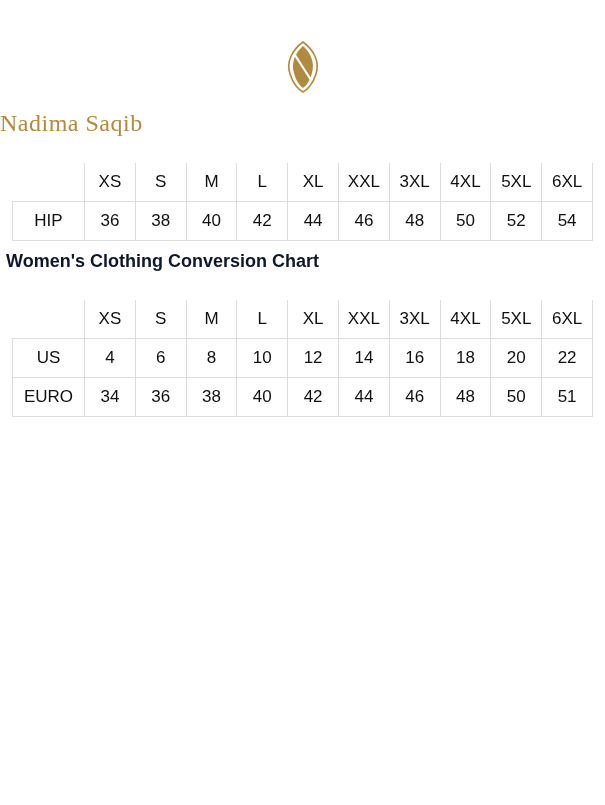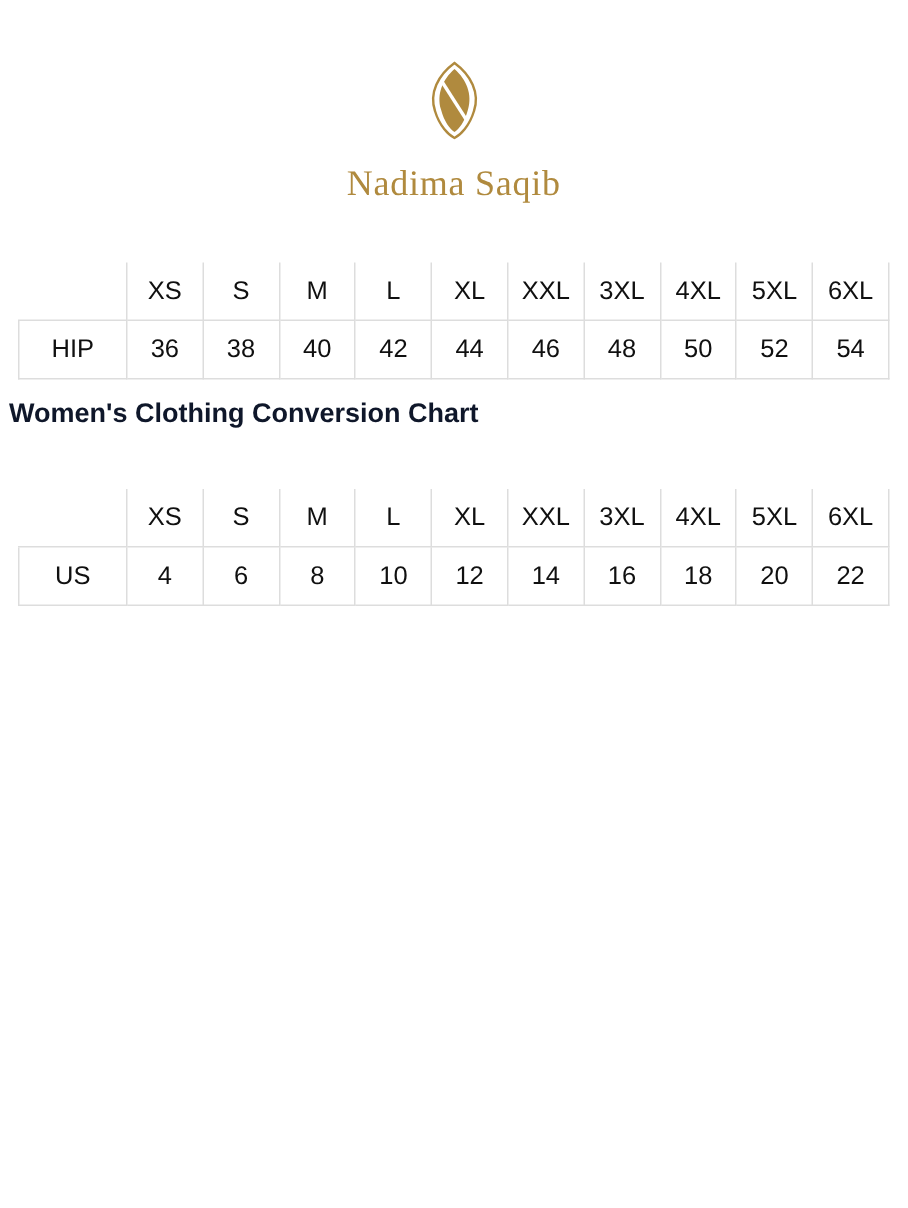--- a/index.html
+++ b/index.html
@@ -16,21 +16,20 @@
   }
   .page {
     width: 605px;
     height: 805px;
     position: relative;
     box-sizing: border-box;
   }
 
   
   .brand {
-    text-align: center;
     padding-top: 40px;
   }
   .brand-mark {
     width: 46px;
     height: 54px;
     margin: 0 auto;
     position: relative;
   }
   .brand-mark svg { display: block; }
   .brand-name {
@@ -42,21 +41,21 @@
   }
 
   
   .table-wrap {
     padding: 0 4px;
     box-sizing: border-box;
   }
   table.size-table {
     border-collapse: collapse;
     width: 581px;
-    margin: 12px auto;
+    margin: 0 auto;
     table-layout: fixed;
   }
   table.size-table td, table.size-table th {
     border: 1px solid #dddddd;
     text-align: center;
     font-family: "Liberation Sans", sans-serif;
     font-size: 17px;
     font-weight: normal;
     color: #101010;
     padding: 9px 2px;
@@ -195,17 +194,30 @@
           <td>6</td>
           <td>8</td>
           <td>10</td>
           <td>12</td>
           <td>14</td>
           <td>16</td>
           <td>18</td>
           <td>20</td>
           <td>22</td>
         </tr>
+        <tr>
+          <td class="row-label">EURO</td>
+          <td>34</td>
+          <td>36</td>
+          <td>38</td>
+          <td>40</td>
+          <td>42</td>
+          <td>44</td>
+          <td>46</td>
+          <td>48</td>
+          <td>50</td>
+          <td>51</td>
+        </tr>
       </tbody>
     </table>
   </div>
 
 </div>
 
 </body></html>

